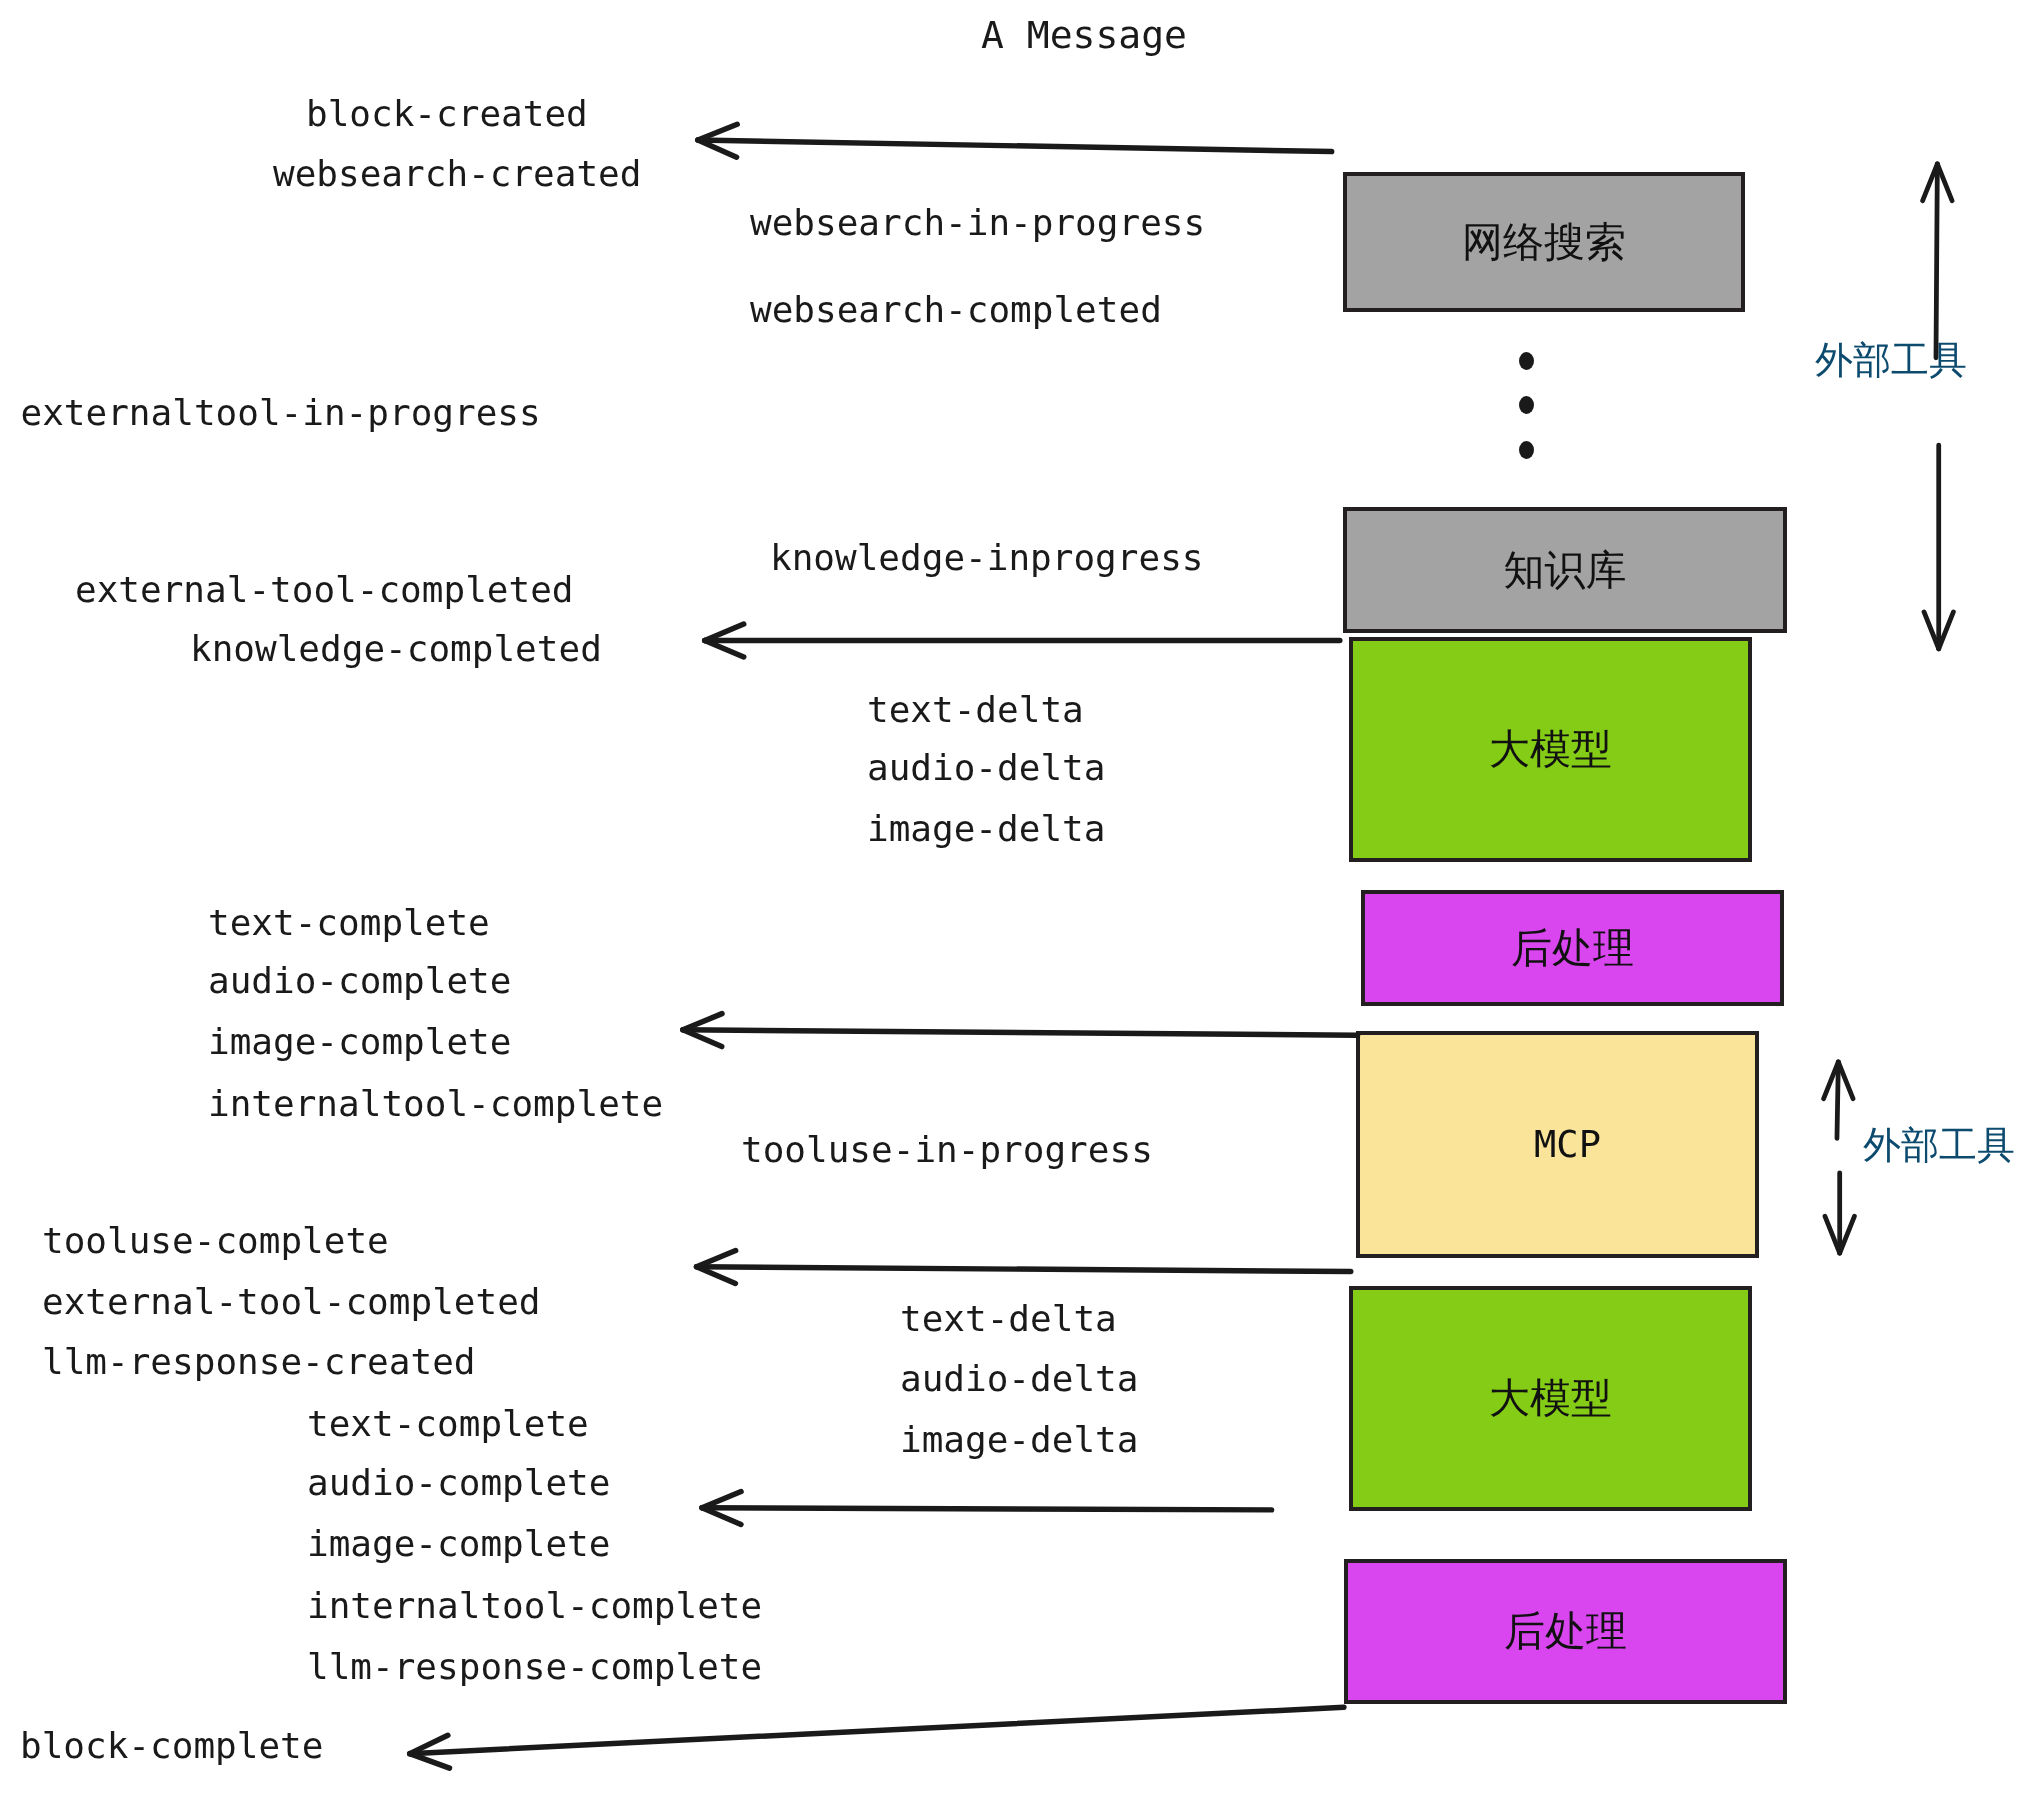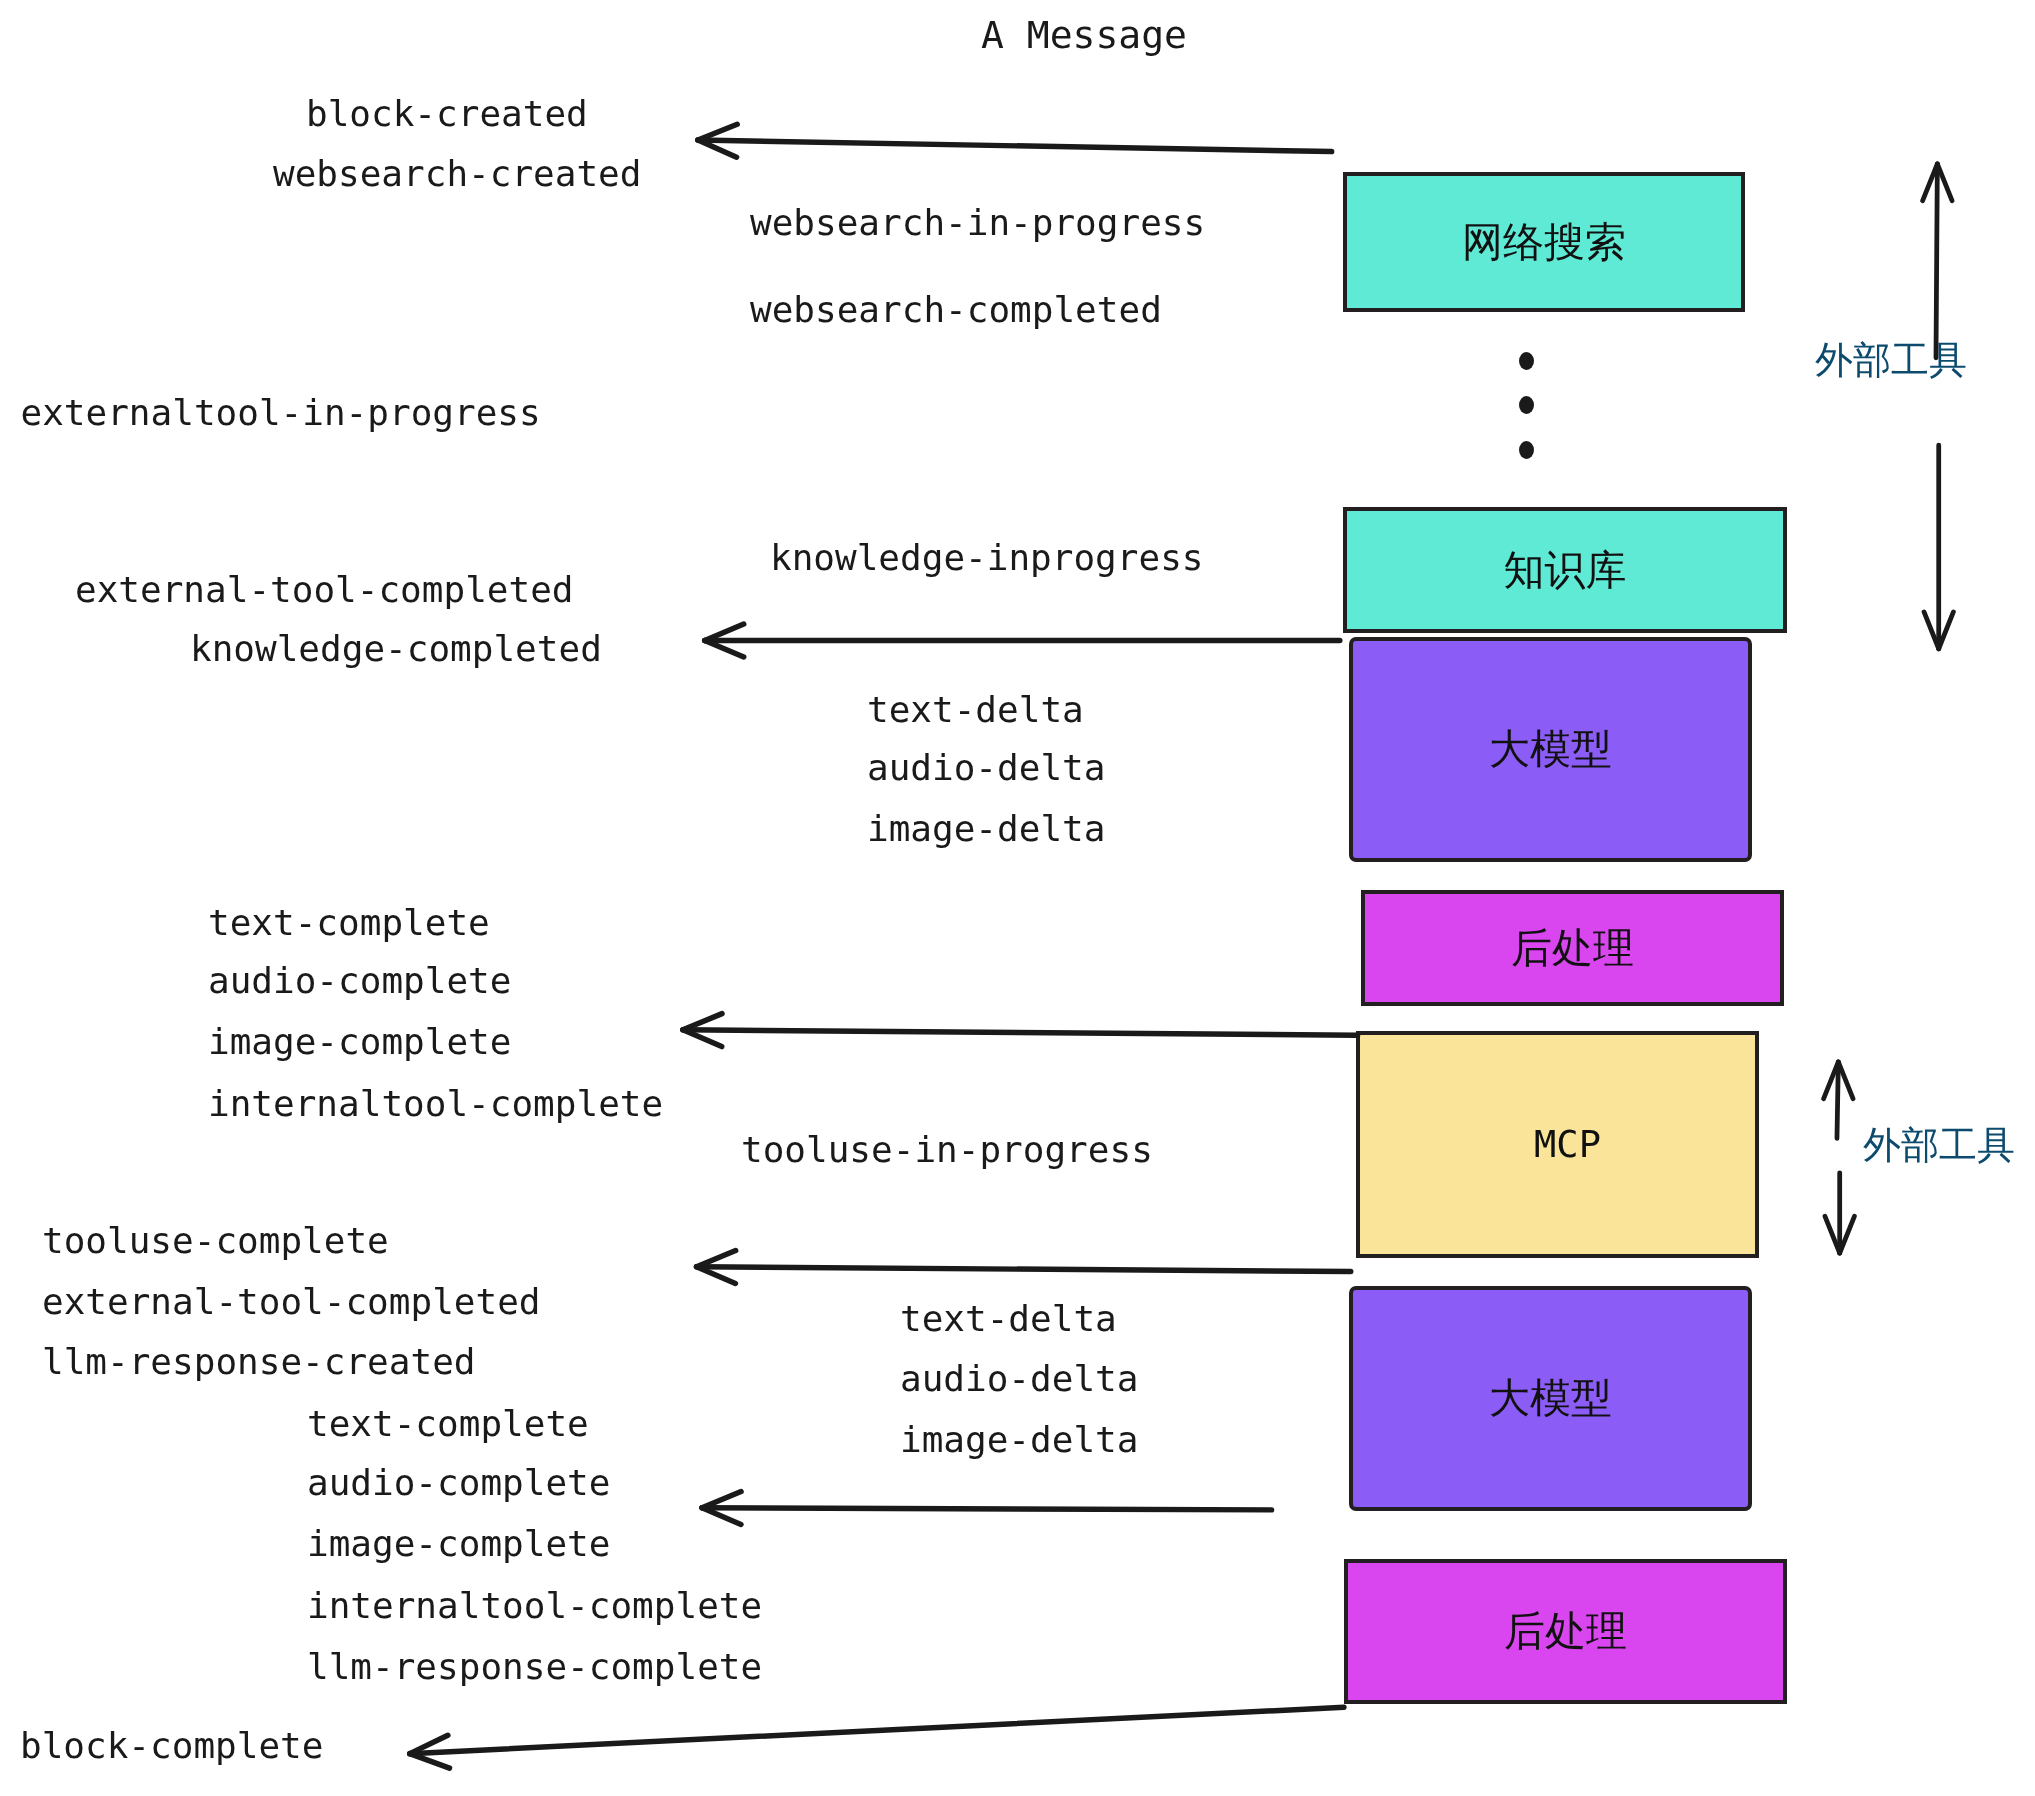--- a/index.html
+++ b/index.html
@@ -39,22 +39,22 @@
     box-sizing: border-box;
     border: 4.1px solid #231f20;
     display: flex;
     align-items: center;
     justify-content: center;
     color: #111111;
     font-family: "DejaVu Sans", "Liberation Sans", sans-serif;
     font-size: 41px;
     line-height: 1;
   }
-  .box.pink   { background: #5eead4; }
-  .box.green  { background: #8b5cf6; border-radius: 7px; }
+  .box.pink   { background: #a3a3a3; }
+  .box.green  { background: #84cc16; }
   .box.yellow { background: #fae49a; padding-left: 20px; }
   .box.white  { background: #d946ef; }
   .box.mono   { font-family: "DejaVu Sans Mono", "Liberation Mono", monospace; font-size: 37px; }
   
   .side-label {
     position: absolute;
     white-space: nowrap;
     color: #0c4a6e;
     font-family: "DejaVu Sans", "Liberation Sans", sans-serif;
     font-size: 38px;

